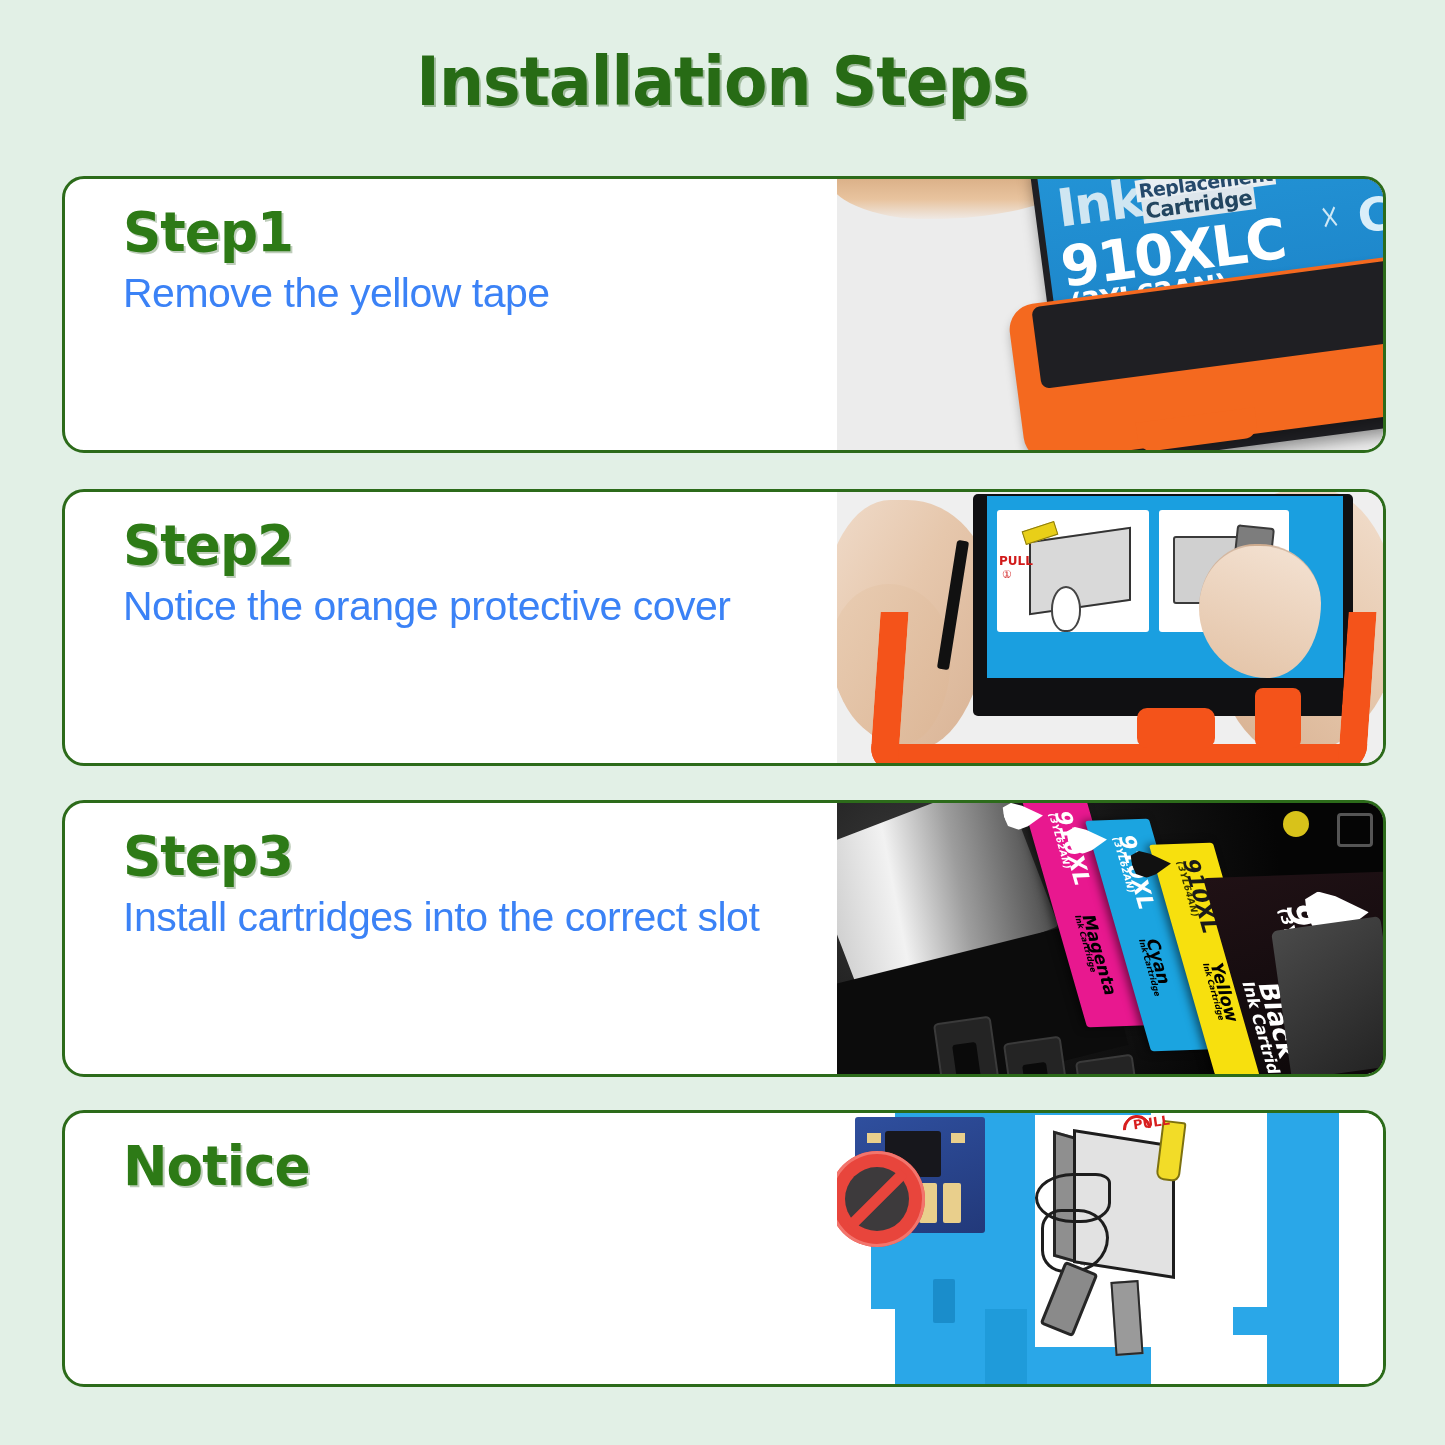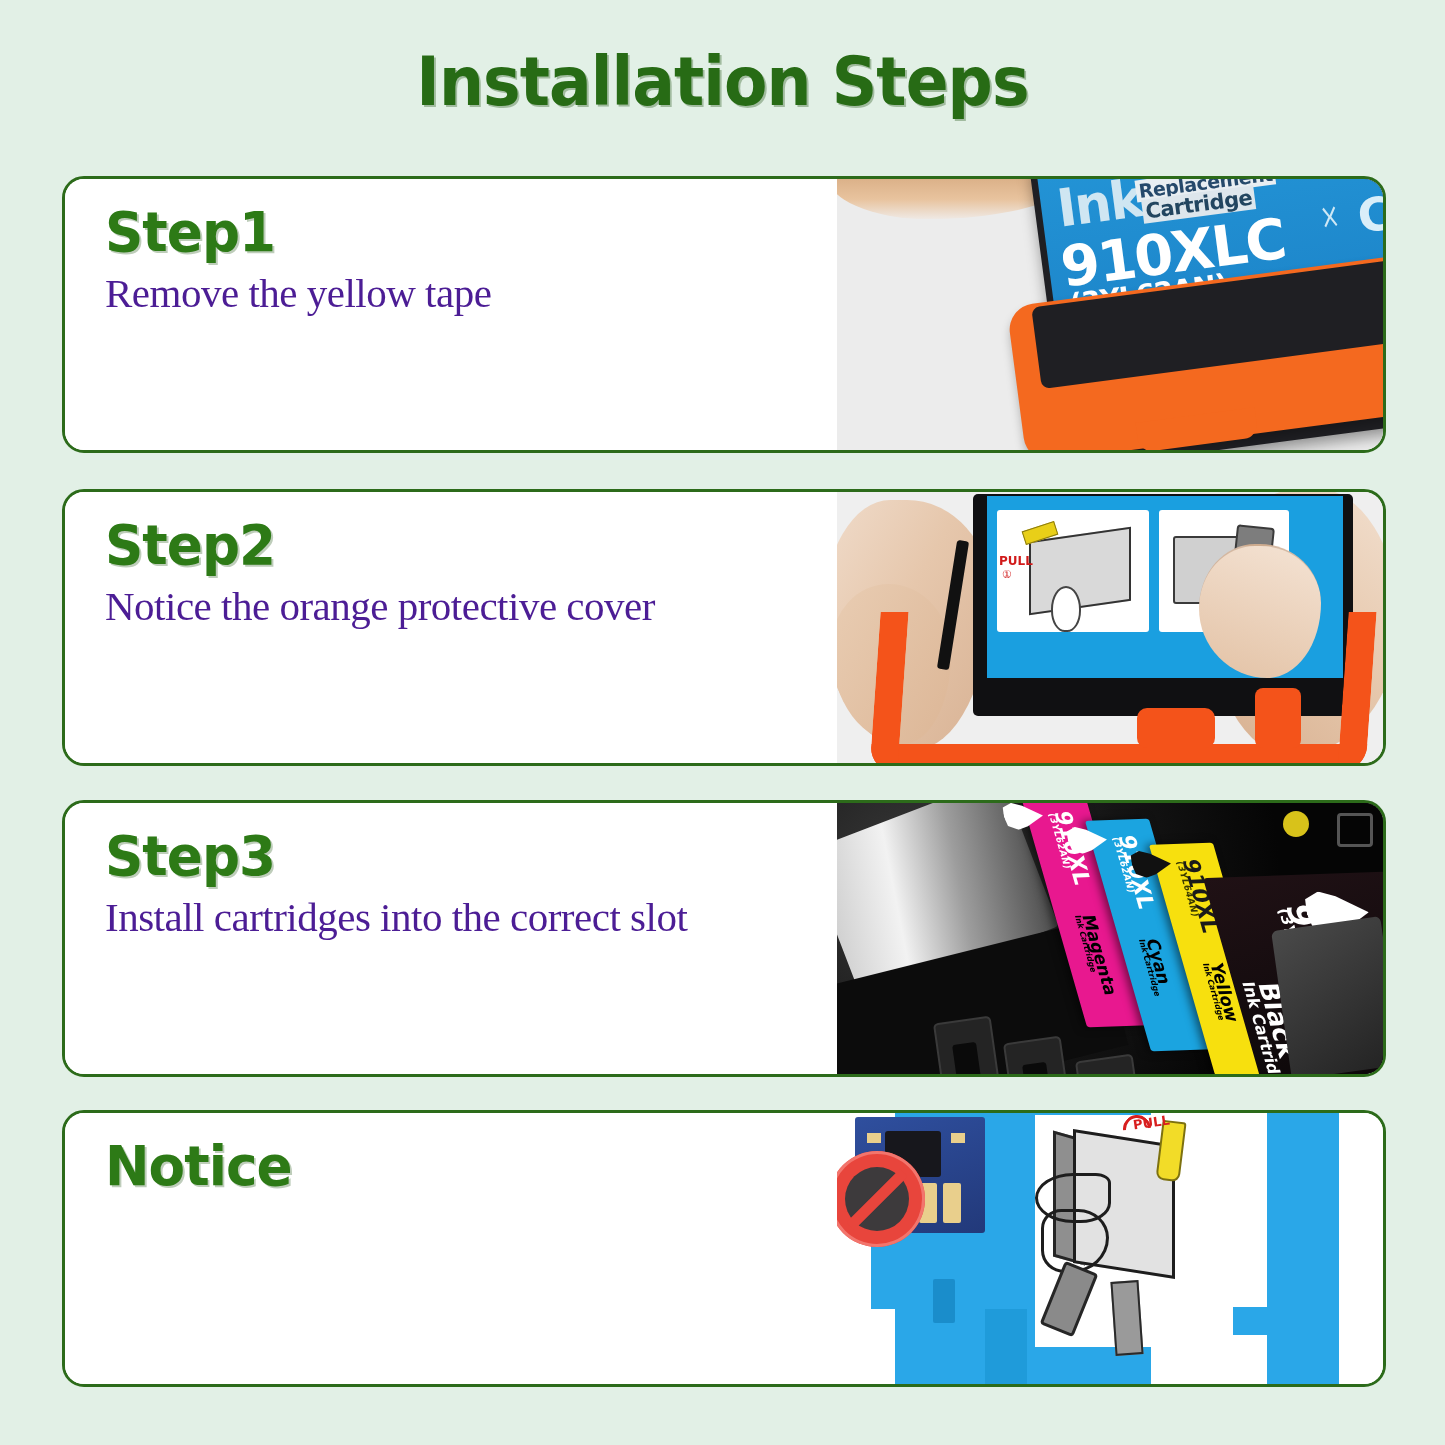--- a/index.html
+++ b/index.html
@@ -35,41 +35,42 @@
     box-sizing:border-box;
     display:flex;
   }
   .card-1{top:176px;height:277px;}
   .card-2{top:489px;height:277px;}
   .card-3{top:800px;height:277px;}
   .card-4{top:1110px;height:277px;}
 
   .card-text{
     width:772px;flex:0 0 772px;
-    padding:24px 0 0 40px;
+    padding:24px 0 0 58px;
     box-sizing:border-box;
     background:#fff;
+    border-radius:26px;
   }
   .step-head{
     font-family:"DejaVu Sans", sans-serif;
     font-weight:bold;
     font-size:56px;
     line-height:1.02;
     color:#2d7a16;
     letter-spacing:-1px;
     transform:scaleX(0.95);
     transform-origin:left center;
     text-shadow:2px 2px 0 rgba(40,90,25,0.3);
     margin-bottom:6px;
   }
   .step-desc{
-    font-family:Liberation Serif, serif;
+    font-family:Liberation Sans, sans-serif;
     font-size:41px;
     line-height:1.34;
-    color:#4c1d95;
+    color:#3b82f6;
     letter-spacing:-0.5px;
     max-width:690px;
   }
 
   .card-photo{
     position:relative;
     flex:1 1 auto;
     overflow:hidden;
   }
 

